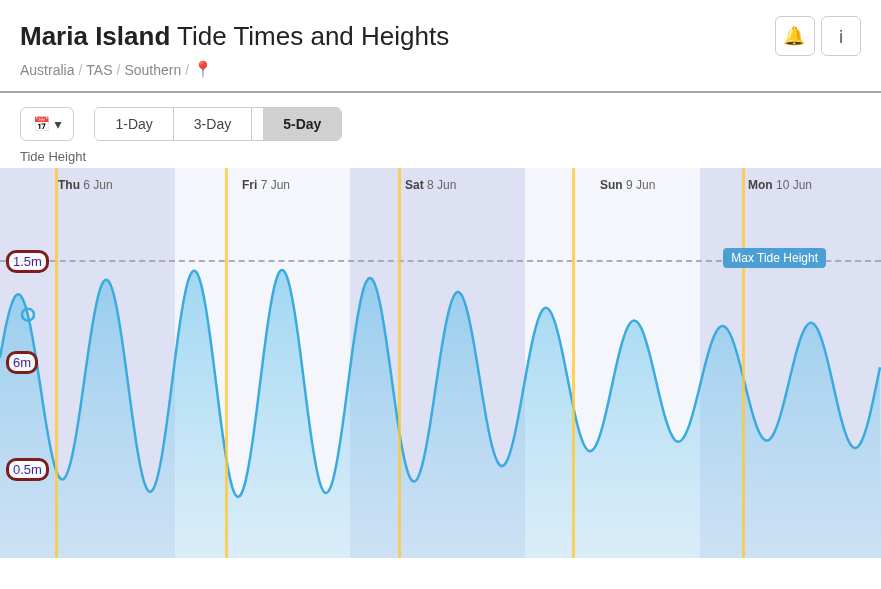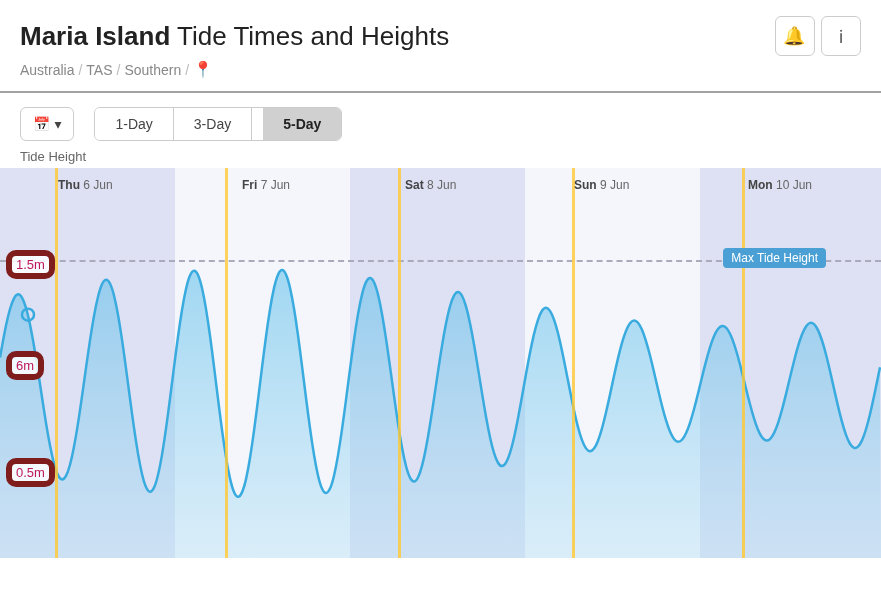--- a/index.html
+++ b/index.html
@@ -113,25 +113,25 @@
       width: 881px;
       height: 390px;
       overflow: hidden;
     }
 
     
     .y-label {
       position: absolute;
       left: 6px;
       font-size: 13px;
-      color: #be185d;
+      color: #4c1d95;
       background: rgba(255,255,255,0.85);
       padding: 1px 4px;
       border-radius: 10px;
-      border: 6px solid #7f1d1d;
+      border: 3px solid #7f1d1d;
       z-index: 10;
     }
 
     
     .max-tide-label {
       position: absolute;
       right: 60px;
       font-size: 12px;
       background: #4a9fd4;
       color: #fff;
@@ -267,17 +267,17 @@
       <span>6m</span>
     </div>
     <div class="y-label" style="top:290px;">
       <span>0.5m</span>
     </div>
 
     <div id="day-labels">
         <div class="day-label" style="left: 58px;"><span class="day-name">Thu</span> <span class="day-num">6 Jun</span></div>
         <div class="day-label" style="left: 242px;"><span class="day-name">Fri</span> <span class="day-num">7 Jun</span></div>
         <div class="day-label" style="left: 405px;"><span class="day-name">Sat</span> <span class="day-num">8 Jun</span></div>
-        <div class="day-label" style="left: 574px;"><span class="day-name">Sun</span> <span class="day-num">9 Jun</span></div>
+        <div class="day-label" style="left: 600px;"><span class="day-name">Sun</span> <span class="day-num">9 Jun</span></div>
         <div class="day-label" style="left: 748px;"><span class="day-name">Mon</span> <span class="day-num">10 Jun</span></div>
       </div>
   </div>
 </div>
 
 </body></html>

